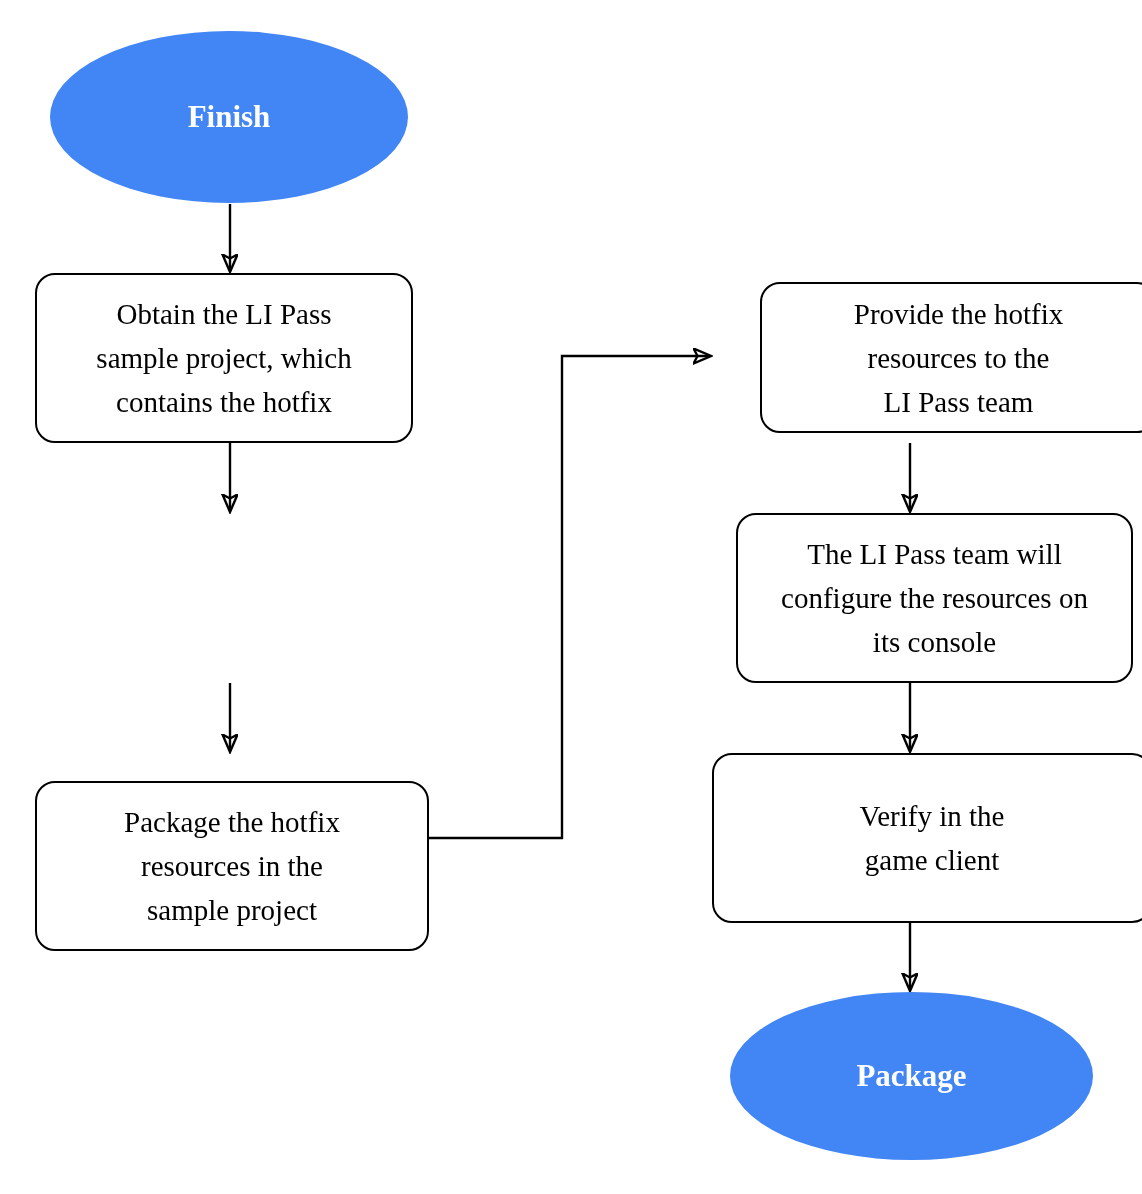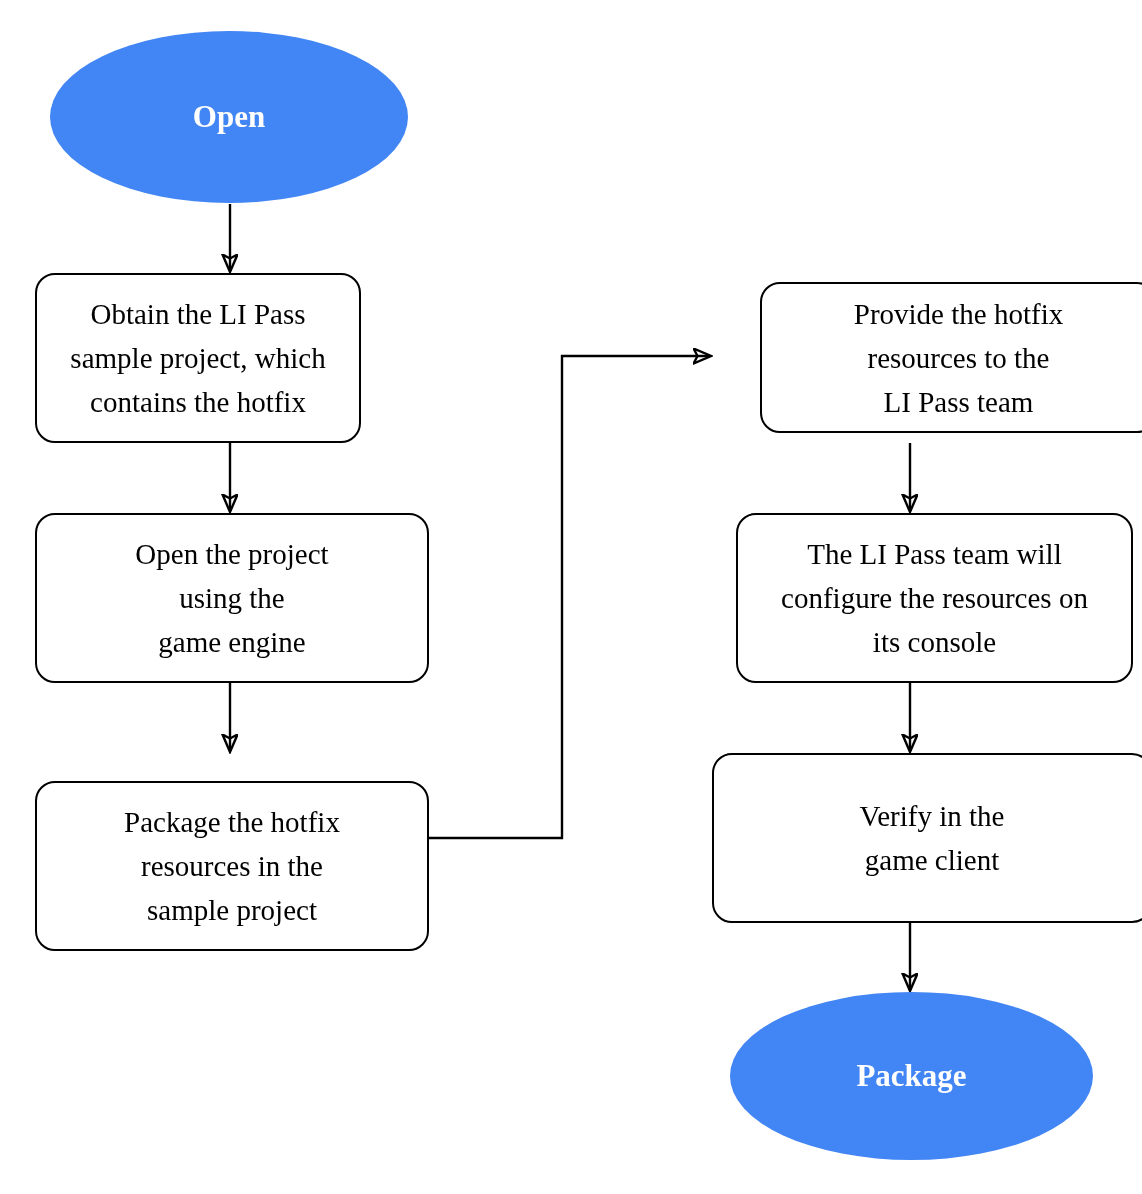--- a/index.html
+++ b/index.html
@@ -55,21 +55,21 @@
     color:var(--process-text);
     font-size:29px;
     line-height:44px;
   }
   .label{
     white-space:pre-line;
     padding:0 6px;
   }
   
   #node-start   {left:50px;  top:31px;  width:358px; height:172px;}
-  #node-obtain  {left:35px;  top:273px; width:326px; height:170px;}
+  #node-obtain  {left:35px;  top:273px; width:378px; height:170px;}
   #node-open    {left:35px;  top:513px; width:394px; height:170px;}
   #node-package {left:35px;  top:753px; width:394px; height:170px;margin-top:28px;}
   #node-provide {left:712px; top:282px; width:397px; height:151px;margin-left:48px;}
   #node-configure{left:736px;top:513px; width:397px; height:170px;}
   #node-verify  {left:712px; top:753px; width:440px; height:170px;}
   #node-finish  {left:730px; top:992px; width:363px; height:168px;}
 </style>
 </head>
 <body>
 
@@ -84,34 +84,29 @@
     <path d="M230,204 V271" marker-end="url(#arrowhead)"></path>
     <path d="M230,443 V511" marker-end="url(#arrowhead)"></path>
     <path d="M230,683 V751" marker-end="url(#arrowhead)"></path>
     <path d="M429,838 L562,838 L562,356 L710,356" marker-end="url(#arrowhead)"></path>
     <path d="M910,443 V511" marker-end="url(#arrowhead)"></path>
     <path d="M910,683 V751" marker-end="url(#arrowhead)"></path>
     <path d="M910,923 V990" marker-end="url(#arrowhead)"></path>
   </svg>
 
   <div class="node terminal" id="node-start">
-    <span class="label">Open</span>
+    <span class="label">Finish</span>
   </div>
 
   <div class="node process" id="node-obtain">
     <span class="label">Obtain the LI Pass
 sample project, which
 contains the hotfix</span>
   </div>
 
-  <div class="node process" id="node-open">
-    <span class="label">Open the project
-using the
-game engine</span>
-  </div>
 
   <div class="node process" id="node-package">
     <span class="label">Package the hotfix
 resources in the
 sample project</span>
   </div>
 
   <div class="node process" id="node-provide">
     <span class="label">Provide the hotfix
 resources to the

